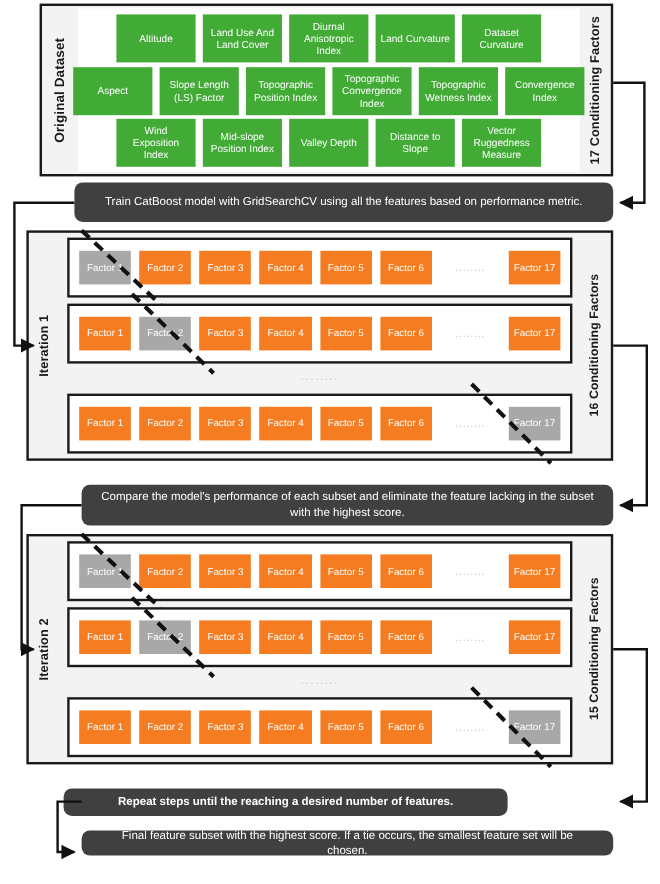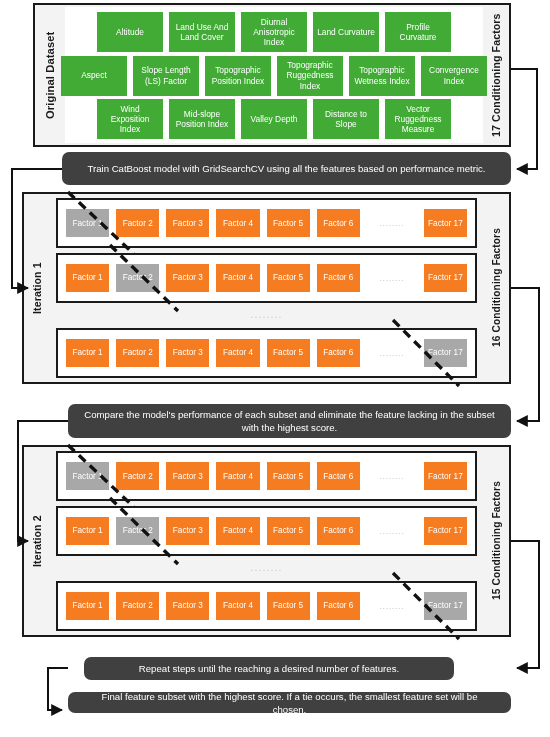--- a/index.html
+++ b/index.html
@@ -82,21 +82,21 @@
     font-size: 9.6px;
     line-height: 13px;
     display: flex;
     align-items: center;
     justify-content: center;
     text-align: center;
     padding: 4px 16px;
   }
   #train-box  { left: 62px; top: 152px; width: 449px; height: 33px; }
   #compare-box{ left: 68px; top: 404px; width: 443px; height: 34px; }
-  #repeat-box { left: 84px; top: 657px; width: 370px; height: 23px; }
+  #repeat-box { left: 53px; top: 657px; width: 370px; height: 23px; font-weight: bold; }
   #final-box  { left: 68px; top: 692px; width: 443px; height: 21px; }
 
   
   .iter-panel {
     background: #f3f3f3;
   }
   #iter1-panel { left: 22px; top: 192px; width: 489px; height: 192px; }
   #iter2-panel { left: 22px; top: 445px; width: 489px; height: 192px; }
   .iter-title {
     left: 0px; top: 0px; width: 26px; height: 188px;
@@ -172,27 +172,27 @@
 
 <div class="panel" id="dataset-panel">
   <div class="vlabel" id="dataset-title">Original Dataset</div>
   <div class="vlabel" id="dataset-right-label">17 Conditioning Factors</div>
   <div id="dataset-inner">
     <div class="green-row">
       <div class="green-box">Altitude</div>
       <div class="green-box">Land Use And Land Cover</div>
       <div class="green-box">Diurnal Anisotropic Index</div>
       <div class="green-box">Land Curvature</div>
-      <div class="green-box">Profile Curvature</div>
+      <div class="green-box">Dataset Curvature</div>
     </div>
     <div class="green-row">
       <div class="green-box">Aspect</div>
       <div class="green-box">Slope Length (LS) Factor</div>
       <div class="green-box">Topographic Position Index</div>
-      <div class="green-box">Topographic Ruggedness Index</div>
+      <div class="green-box">Topographic Convergence Index</div>
       <div class="green-box">Topographic Wetness Index</div>
       <div class="green-box">Convergence Index</div>
     </div>
     <div class="green-row">
       <div class="green-box">Wind Exposition Index</div>
       <div class="green-box">Mid-slope Position Index</div>
       <div class="green-box">Valley Depth</div>
       <div class="green-box">Distance to Slope</div>
       <div class="green-box">Vector Ruggedness Measure</div>
     </div>

